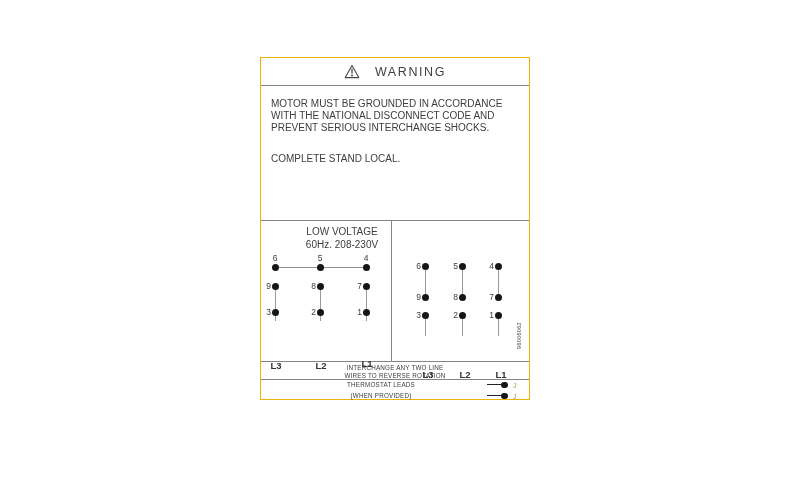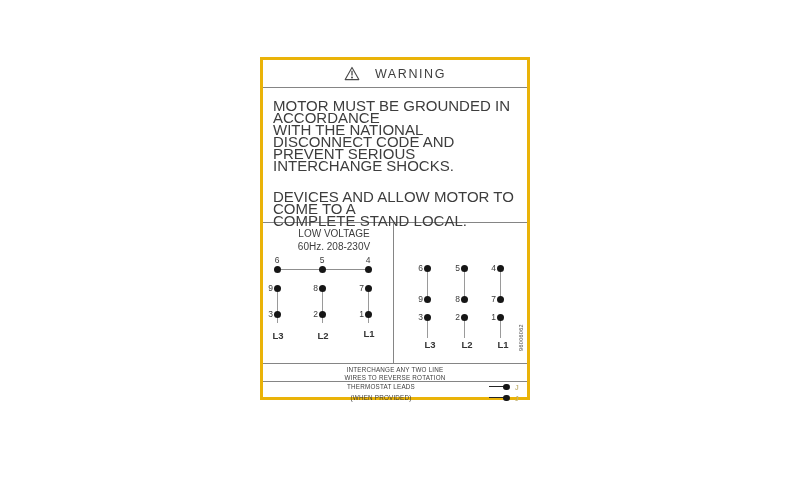--- a/index.html
+++ b/index.html
@@ -3,44 +3,44 @@
 <meta charset="utf-8">
 <style>
   * { margin:0; padding:0; box-sizing:border-box; }
   html,body { background:#ffffff; }
   .page {
     position:relative; width:800px; height:492px; background:#ffffff;
     font-family:"Liberation Sans", sans-serif; color:#3d3d3d; overflow:hidden;
   }
   .label {
     position:absolute; left:260px; top:57px; width:270px; height:343px;
-    border:3px solid #eab308; background:#ffffff;
+    border:1px solid #eab308; background:#ffffff;
     display:flex; flex-direction:column;
   }
   .hdr {
     height:28px; border-bottom:1px solid #858585;
     display:flex; align-items:center; justify-content:center; gap:15px;
   }
   .hdr-title { font-size:12.5px; letter-spacing:1.6px; color:#3f3f3f; }
   .body-text { height:135px; border-bottom:1px solid #858585; padding:12px 10px 0 10px; }
-  .para { font-size:15px; line-height:12px; color:#3d3d3d; }
+  .para { font-size:10px; line-height:12px; color:#3d3d3d; }
   .para + .para { margin-top:19px; }
   .volt { height:141px; border-bottom:1px solid #858585; display:flex; }
   .lv-col { width:130px; position:relative; }
   .hv-col { flex:1; border-left:1px solid #858585; position:relative; }
-  .v-head { position:absolute; left:6px; width:100%; text-align:center; font-size:10px; color:#3d3d3d; }
+  .v-head { position:absolute; left:16px; width:100%; text-align:center; font-size:10px; color:#3d3d3d; }
   .lv-head { top:4px; line-height:13px; }
   .hv-head { top:2px; left:10px; line-height:11px; }
   .dot { position:absolute; width:7px; height:7px; border-radius:50%; background:#161616; }
   .vline { position:absolute; width:1.2px; background:#9a9a9a; }
   .hline { position:absolute; height:1.4px; background:#8f8f8f; }
   .tnum { position:absolute; font-size:8.5px; line-height:9px; color:#3b3b3b; width:12px; }
   .tnum.above { text-align:center; }
   .tnum.left { text-align:right; }
-  .lnum { position:absolute; font-size:9.5px; font-weight:bold; color:#343434; width:20px; text-align:center; }
+  .lnum { position:absolute; font-size:9.5px; font-weight:bold; color:#343434; width:20px; text-align:center;margin-top:32px; }
   .partnum {
     position:absolute; left:111px; top:111px; width:32px; height:7px;
     font-size:5.5px; line-height:7px; text-align:center; color:#4a4a4a;
     transform:rotate(-90deg); letter-spacing:0.3px;
   }
   .foot1 {
     height:18px; border-bottom:1px solid #858585; text-align:center;
     font-size:6.3px; line-height:8px; padding-top:2px; letter-spacing:0.2px; color:#3d3d3d;
   }
   .foot2 { flex:1; position:relative; font-size:6.3px; letter-spacing:0.2px; color:#3d3d3d; }
@@ -66,21 +66,20 @@
       <span class="hdr-title">WARNING</span>
     </div>
 
     <div class="body-text">
       <div class="para">
         <div>MOTOR MUST BE GROUNDED IN ACCORDANCE</div>
         <div>WITH THE NATIONAL DISCONNECT CODE AND</div>
         <div>PREVENT SERIOUS INTERCHANGE SHOCKS.</div>
       </div>
       <div class="para">
-        <div>DEVICES AND ALLOW MOTOR TO COME TO A</div>
         <div>COMPLETE STAND LOCAL.</div>
       </div>
     </div>
 
     <div class="volt">
 
       <div class="lv-col">
         <div class="v-head lv-head">
           <div>LOW VOLTAGE</div>
           <div>60Hz. 208-230V</div>

